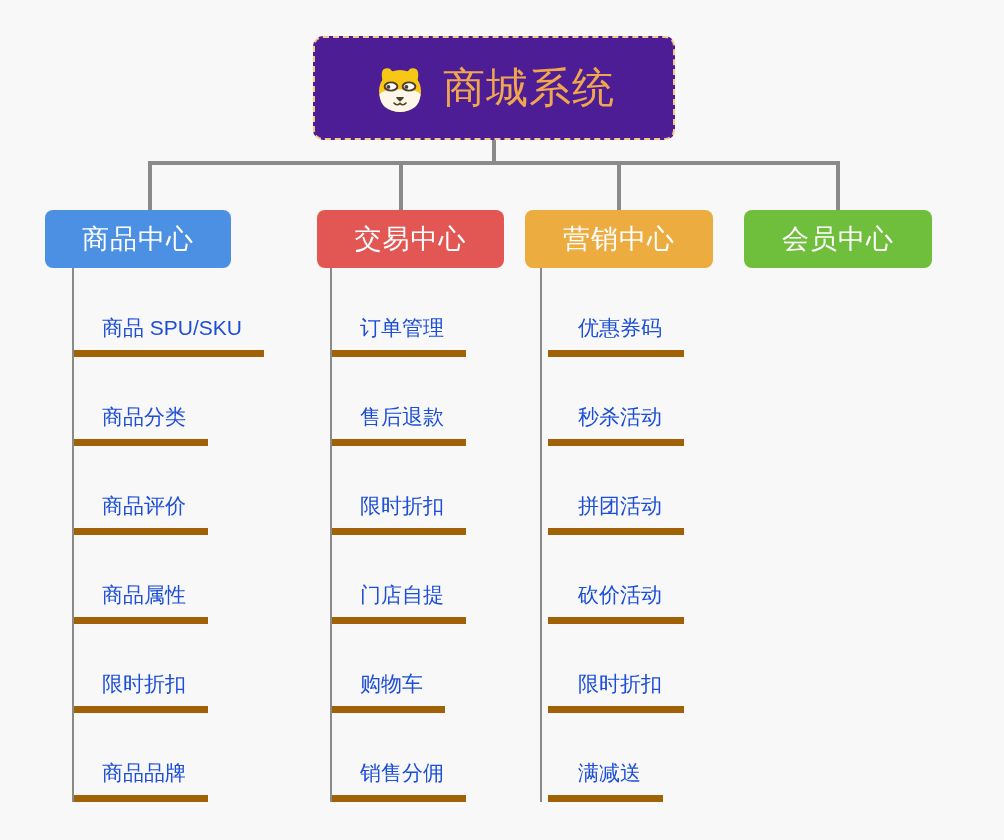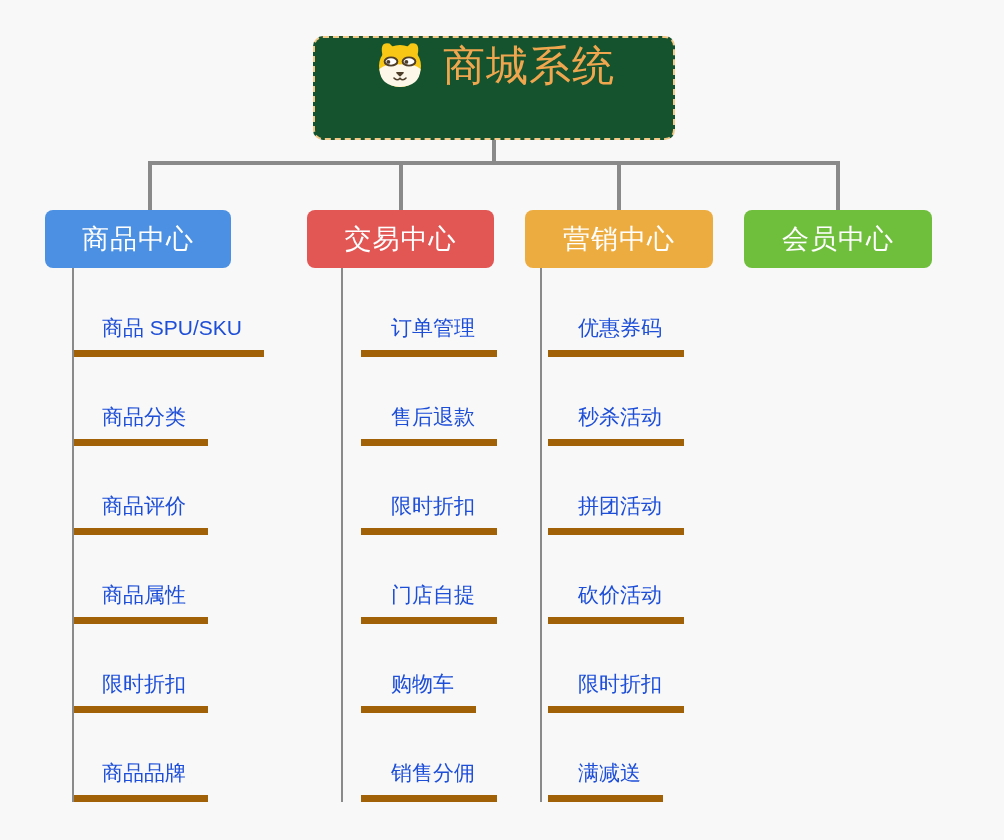--- a/index.html
+++ b/index.html
@@ -8,25 +8,25 @@
     background:#F8F8F8;
     font-family:"Liberation Sans","DejaVu Sans",sans-serif;
     position:relative;
     overflow:hidden;
   }
   .canvas { position:absolute; inset:0; }
 
   
   .root-node {
     position:absolute; left:313px; top:36px; width:362px; height:104px;
-    background:#14532d;
+    background:#4c1d95;
     border:2px dashed #F4C988;
     border-radius:10px;
     box-sizing:border-box;
-    display:flex; align-items:flex-start; justify-content:center; gap:16px;
+    display:flex; align-items:center; justify-content:center; gap:16px;
   }
   .root-title {
     font-size:42px; letter-spacing:1px; color:#F0A64E; white-space:nowrap;
   }
   .root-icon { width:54px; height:50px; flex:0 0 auto; }
 
   
   .conn { position:absolute; background:#8A8A8A; }
   .conn-root-stub   { left:492px; top:140px; width:4px;  height:23px; }
   .conn-horizontal  { left:148px; top:161px; width:692px; height:4px; }
@@ -38,34 +38,34 @@
 
   
   .branch-box {
     position:absolute; top:210px; height:58px;
     border-radius:8px;
     display:flex; align-items:center; justify-content:center;
     color:#FFFFFF; font-size:27px; letter-spacing:1px;
     box-sizing:border-box;
   }
   .branch-box-0 { left:45px;  width:186px; background:#4B90E2; }
-  .branch-box-1 { left:307px; width:187px; background:#E25654; }
+  .branch-box-1 { left:317px; width:187px; background:#E25654; }
   .branch-box-2 { left:525px; width:188px; background:#EDAC40; }
   .branch-box-3 { left:744px; width:188px; background:#6FBE3C; }
 
   
   .column {
     position:absolute; top:268px; height:534px;
   }
   .column::before {
     content:""; position:absolute; left:0; top:0; bottom:0; width:2px;
     background:#8A8A8A;
   }
   .column-0 { left:72px; }
-  .column-1 { left:341px;padding-left:20px; }
+  .column-1 { left:330px; }
   .column-2 { left:540px;padding-left:8px; }
   .column-3 { left:755px; }
 
   .leaf {
     height:89px;
     display:flex; align-items:flex-end;
   }
   .leaf-label {
     display:inline-block;
     padding:0 22px 8px 30px;

